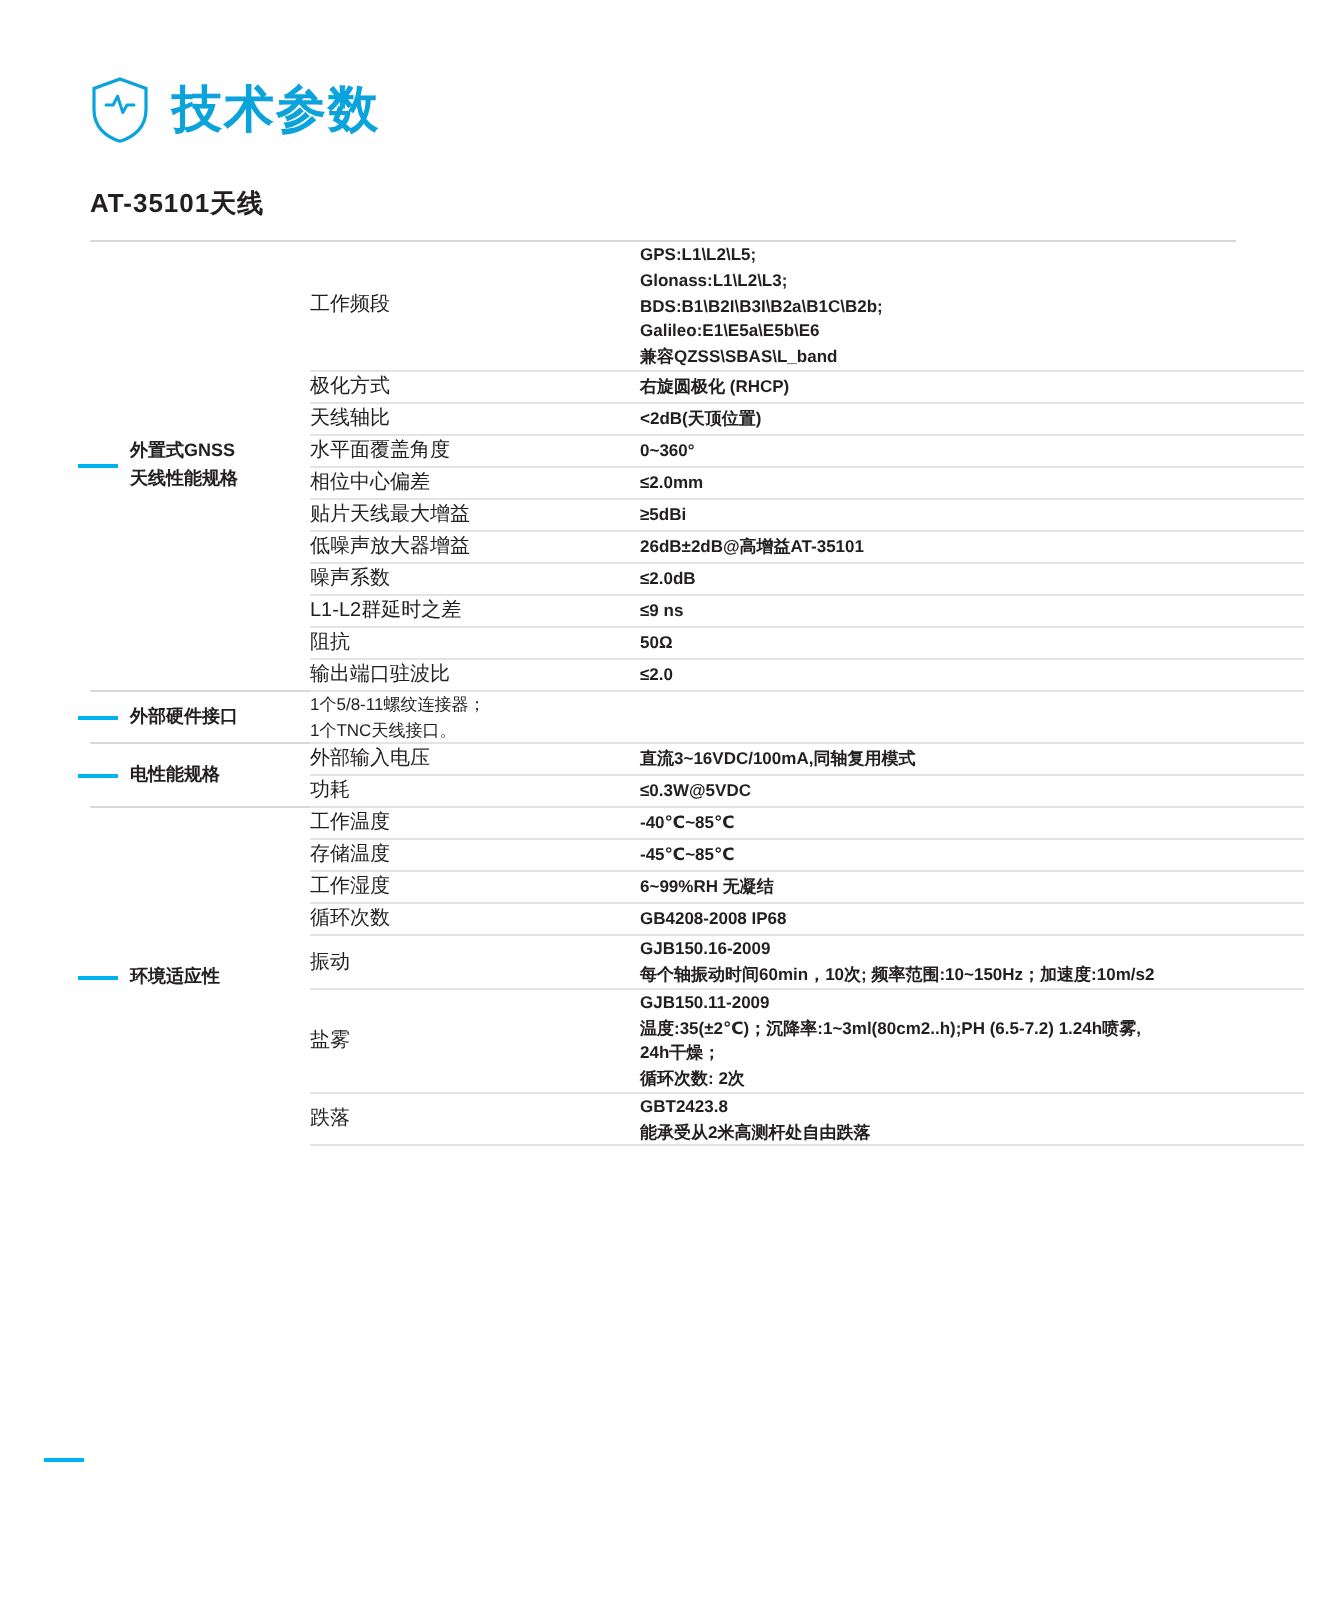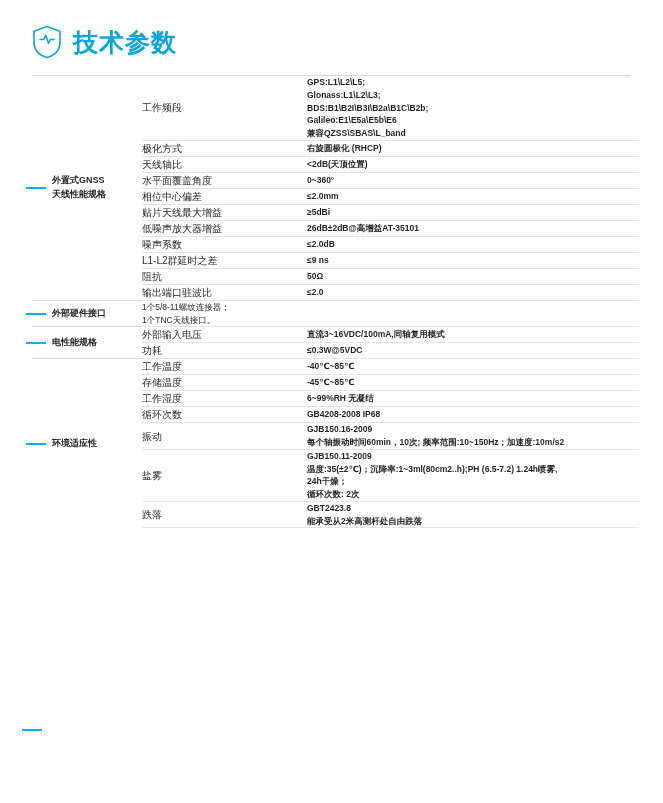--- a/index.html
+++ b/index.html
@@ -12,21 +12,21 @@
     background: #ffffff;
     font-family: "Liberation Sans", "DejaVu Sans", sans-serif;
     color: #231f20;
     -webkit-font-smoothing: antialiased;
   }
   .page {
     position: relative;
     width: 663px;
     height: 757px;
     box-sizing: border-box;
-    padding: 4px;
+    padding: 17px;
   }
 
   
   .header {
     display: flex;
     align-items: center;
     padding: 14px 0 0 28px;
     height: 48px;
   }
   .shield-icon {
@@ -143,20 +143,21 @@
   <div class="header">
     <span class="shield-icon">
       <svg viewBox="0 0 30 34" width="30" height="34" aria-hidden="true">
         <path d="M15 1.5 L28 6.2 V17 c0 8.2 -5.6 13.4 -13 15.6 C7.6 30.4 2 25.2 2 17 V6.2 Z" fill="none" stroke="#0aa3dc" stroke-width="1.6"></path>
         <path d="M8 14.5 l3.6 0 2.2 -4.4 2.6 8.2 2.1 -3.8 3.5 0" fill="none" stroke="#0aa3dc" stroke-width="1.5" stroke-linejoin="round" stroke-linecap="round"></path>
       </svg>
     </span>
     <div class="header-title">技术参数</div>
   </div>
 
+  <div class="product-name">AT-35101天线</div>
 
   <div class="rule"></div>
 
   <table class="spec-table">
     <colgroup>
       <col class="col-group">
       <col class="col-label">
       <col class="col-value">
     </colgroup>
     <tbody>

